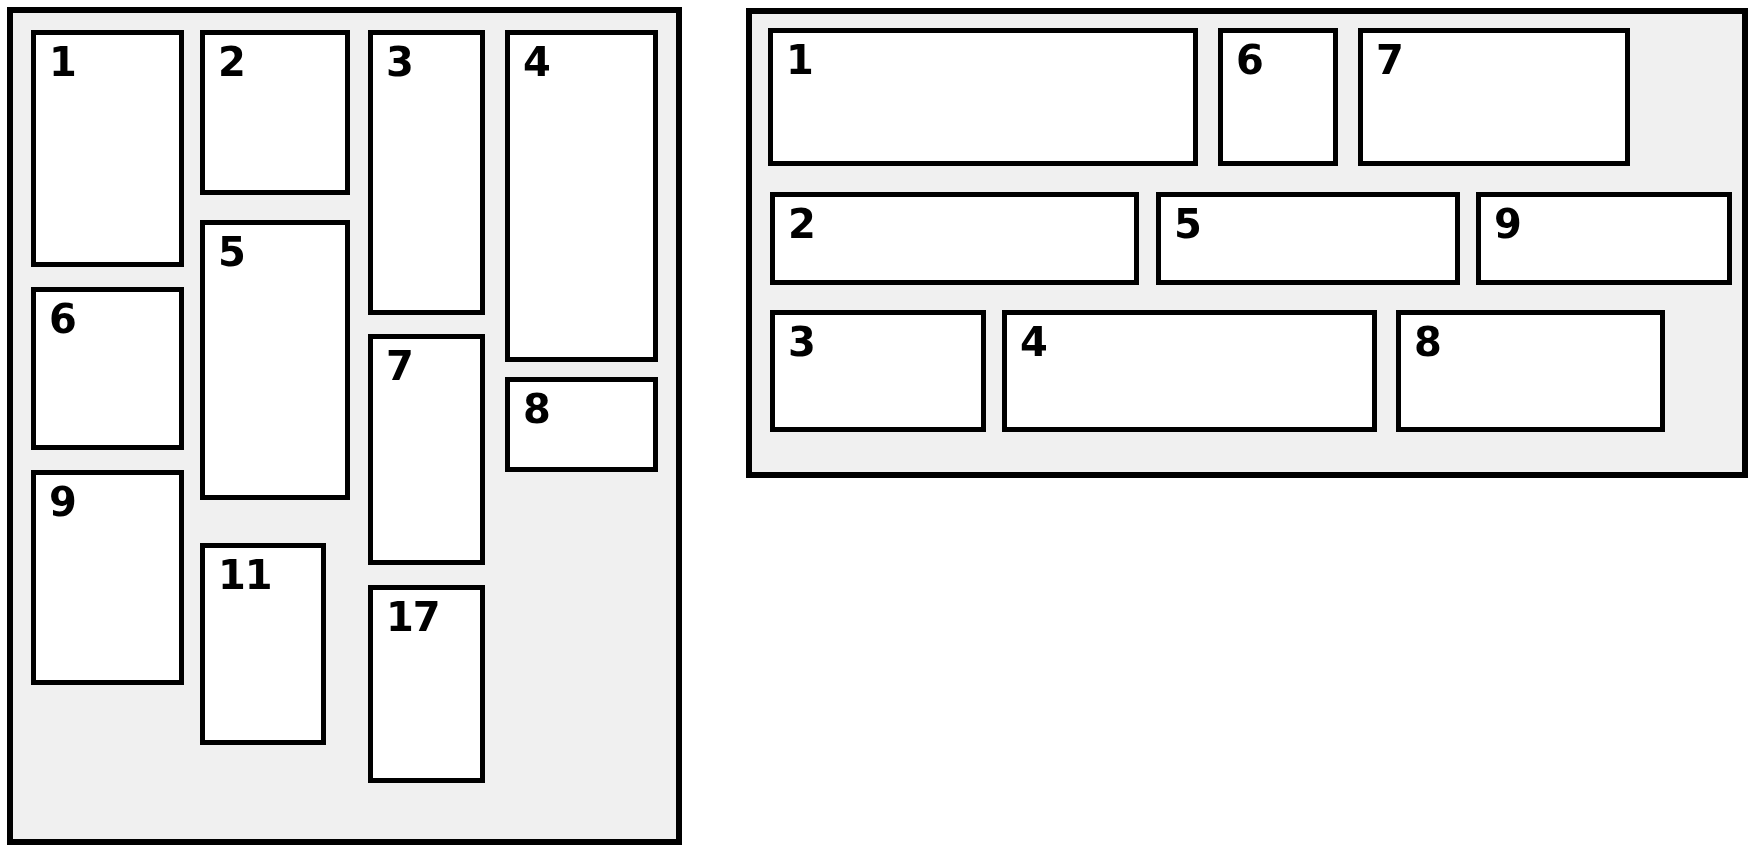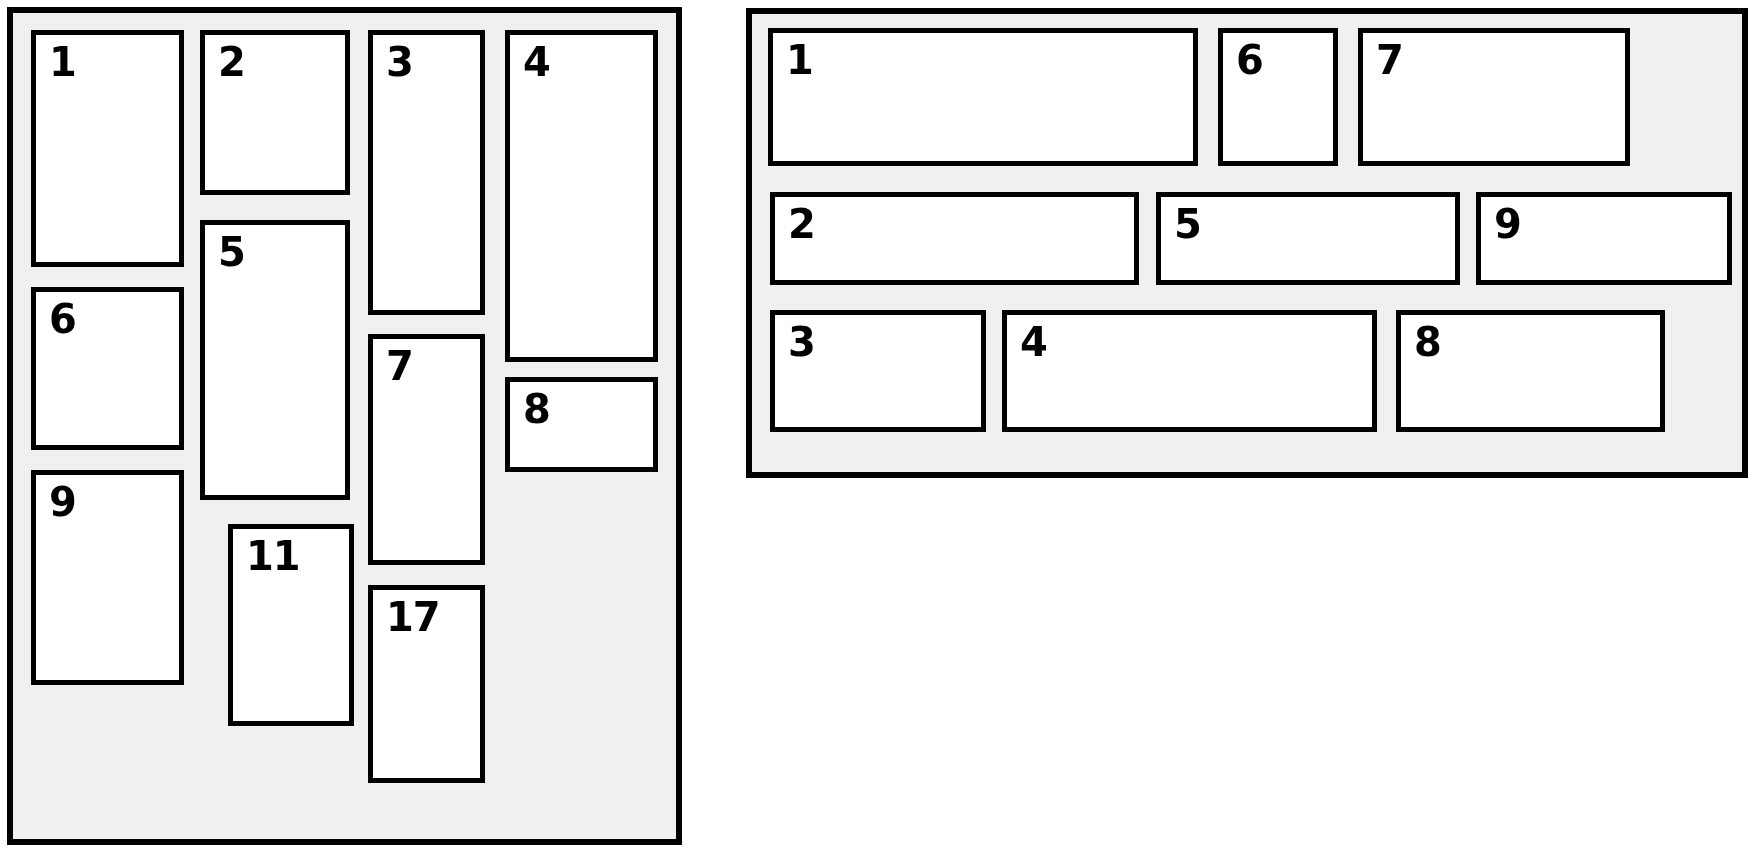--- a/index.html
+++ b/index.html
@@ -51,21 +51,21 @@
   .L1  { left: 18px;  top: 17px;  width: 153px; height: 237px; }
   .L2  { left: 187px; top: 17px;  width: 150px; height: 165px; }
   .L3  { left: 355px; top: 17px;  width: 117px; height: 285px; }
   .L4  { left: 492px; top: 17px;  width: 153px; height: 332px; }
   .L5  { left: 187px; top: 207px; width: 150px; height: 280px; }
   .L6  { left: 18px;  top: 274px; width: 153px; height: 163px; }
   .L7  { left: 355px; top: 321px; width: 117px; height: 231px; }
   .L8  { left: 492px; top: 364px; width: 153px; height: 95px;  }
   .L9  { left: 18px;  top: 457px; width: 153px; height: 215px; }
   .L10 { left: 492px; top: 476px; width: 153px; height: 215px; }
-  .L11 { left: 187px; top: 511px; width: 126px; height: 202px; margin-left: 28px; }
+  .L11 { left: 187px; top: 530px; width: 126px; height: 202px; }
   .L12 { left: 355px; top: 572px; width: 117px; height: 198px; }
   
   .R1  { left: 16px;  top: 14px;  width: 430px; height: 138px; }
   .R2  { left: 18px;  top: 178px; width: 369px; height: 93px;  }
   .R3  { left: 18px;  top: 296px; width: 216px; height: 122px; }
   .R4  { left: 250px; top: 296px; width: 375px; height: 122px; }
   .R5  { left: 404px; top: 178px; width: 304px; height: 93px;  }
   .R6  { left: 466px; top: 14px;  width: 120px; height: 138px; }
   .R7  { left: 606px; top: 14px;  width: 272px; height: 138px; }
   .R8  { left: 644px; top: 296px; width: 269px; height: 122px; }

